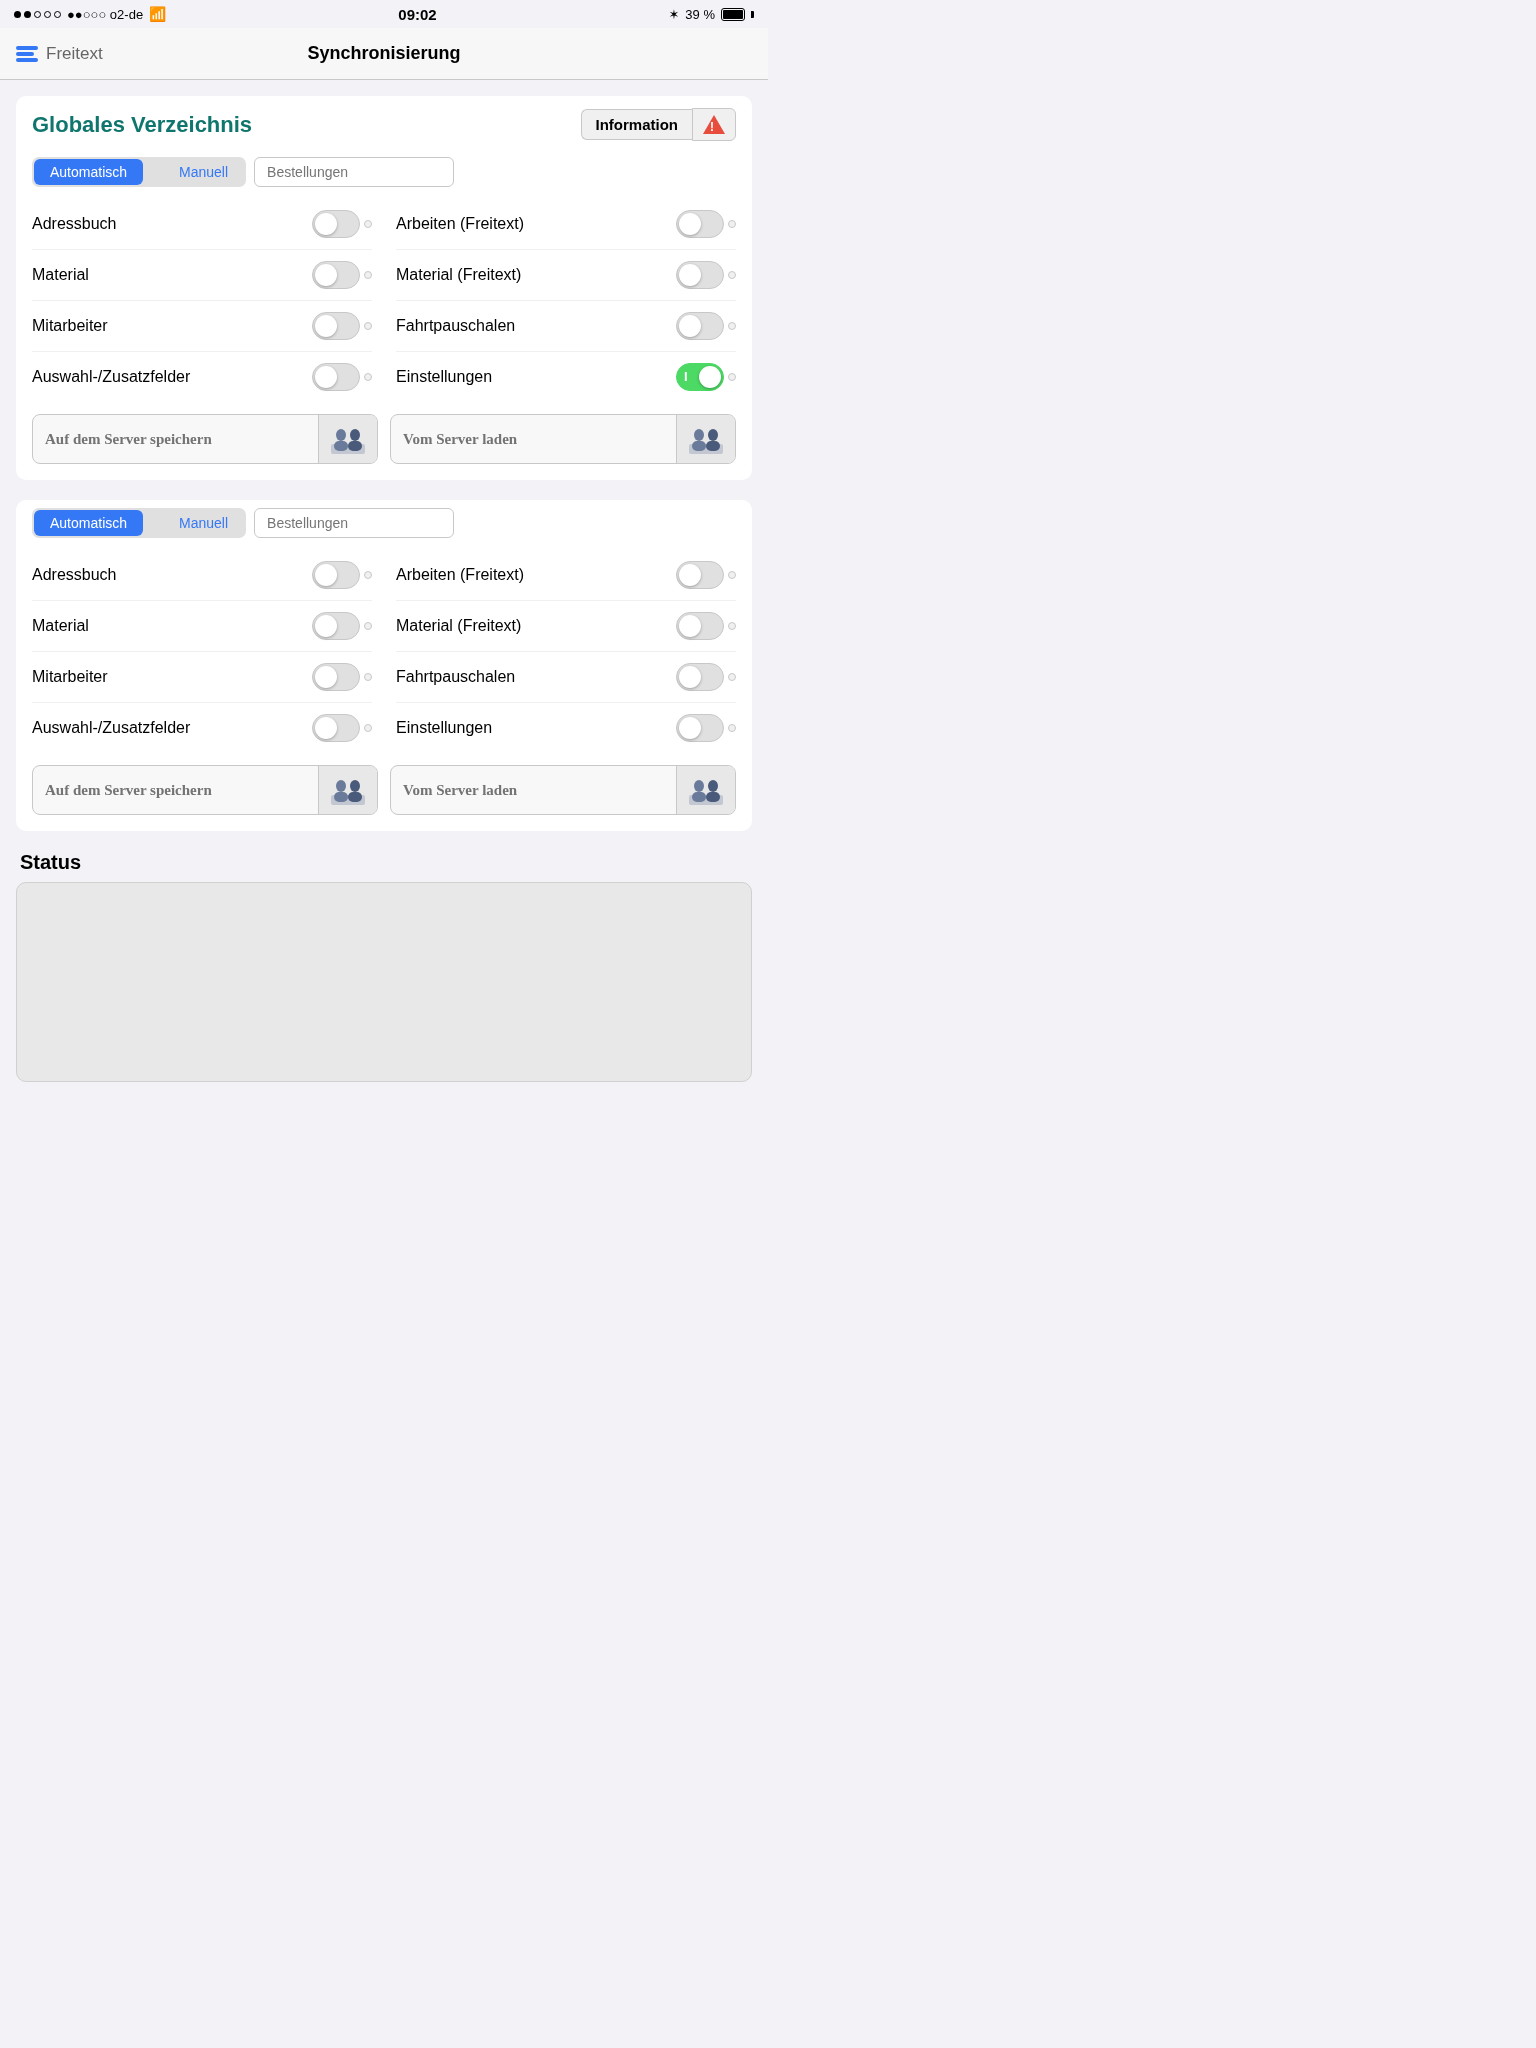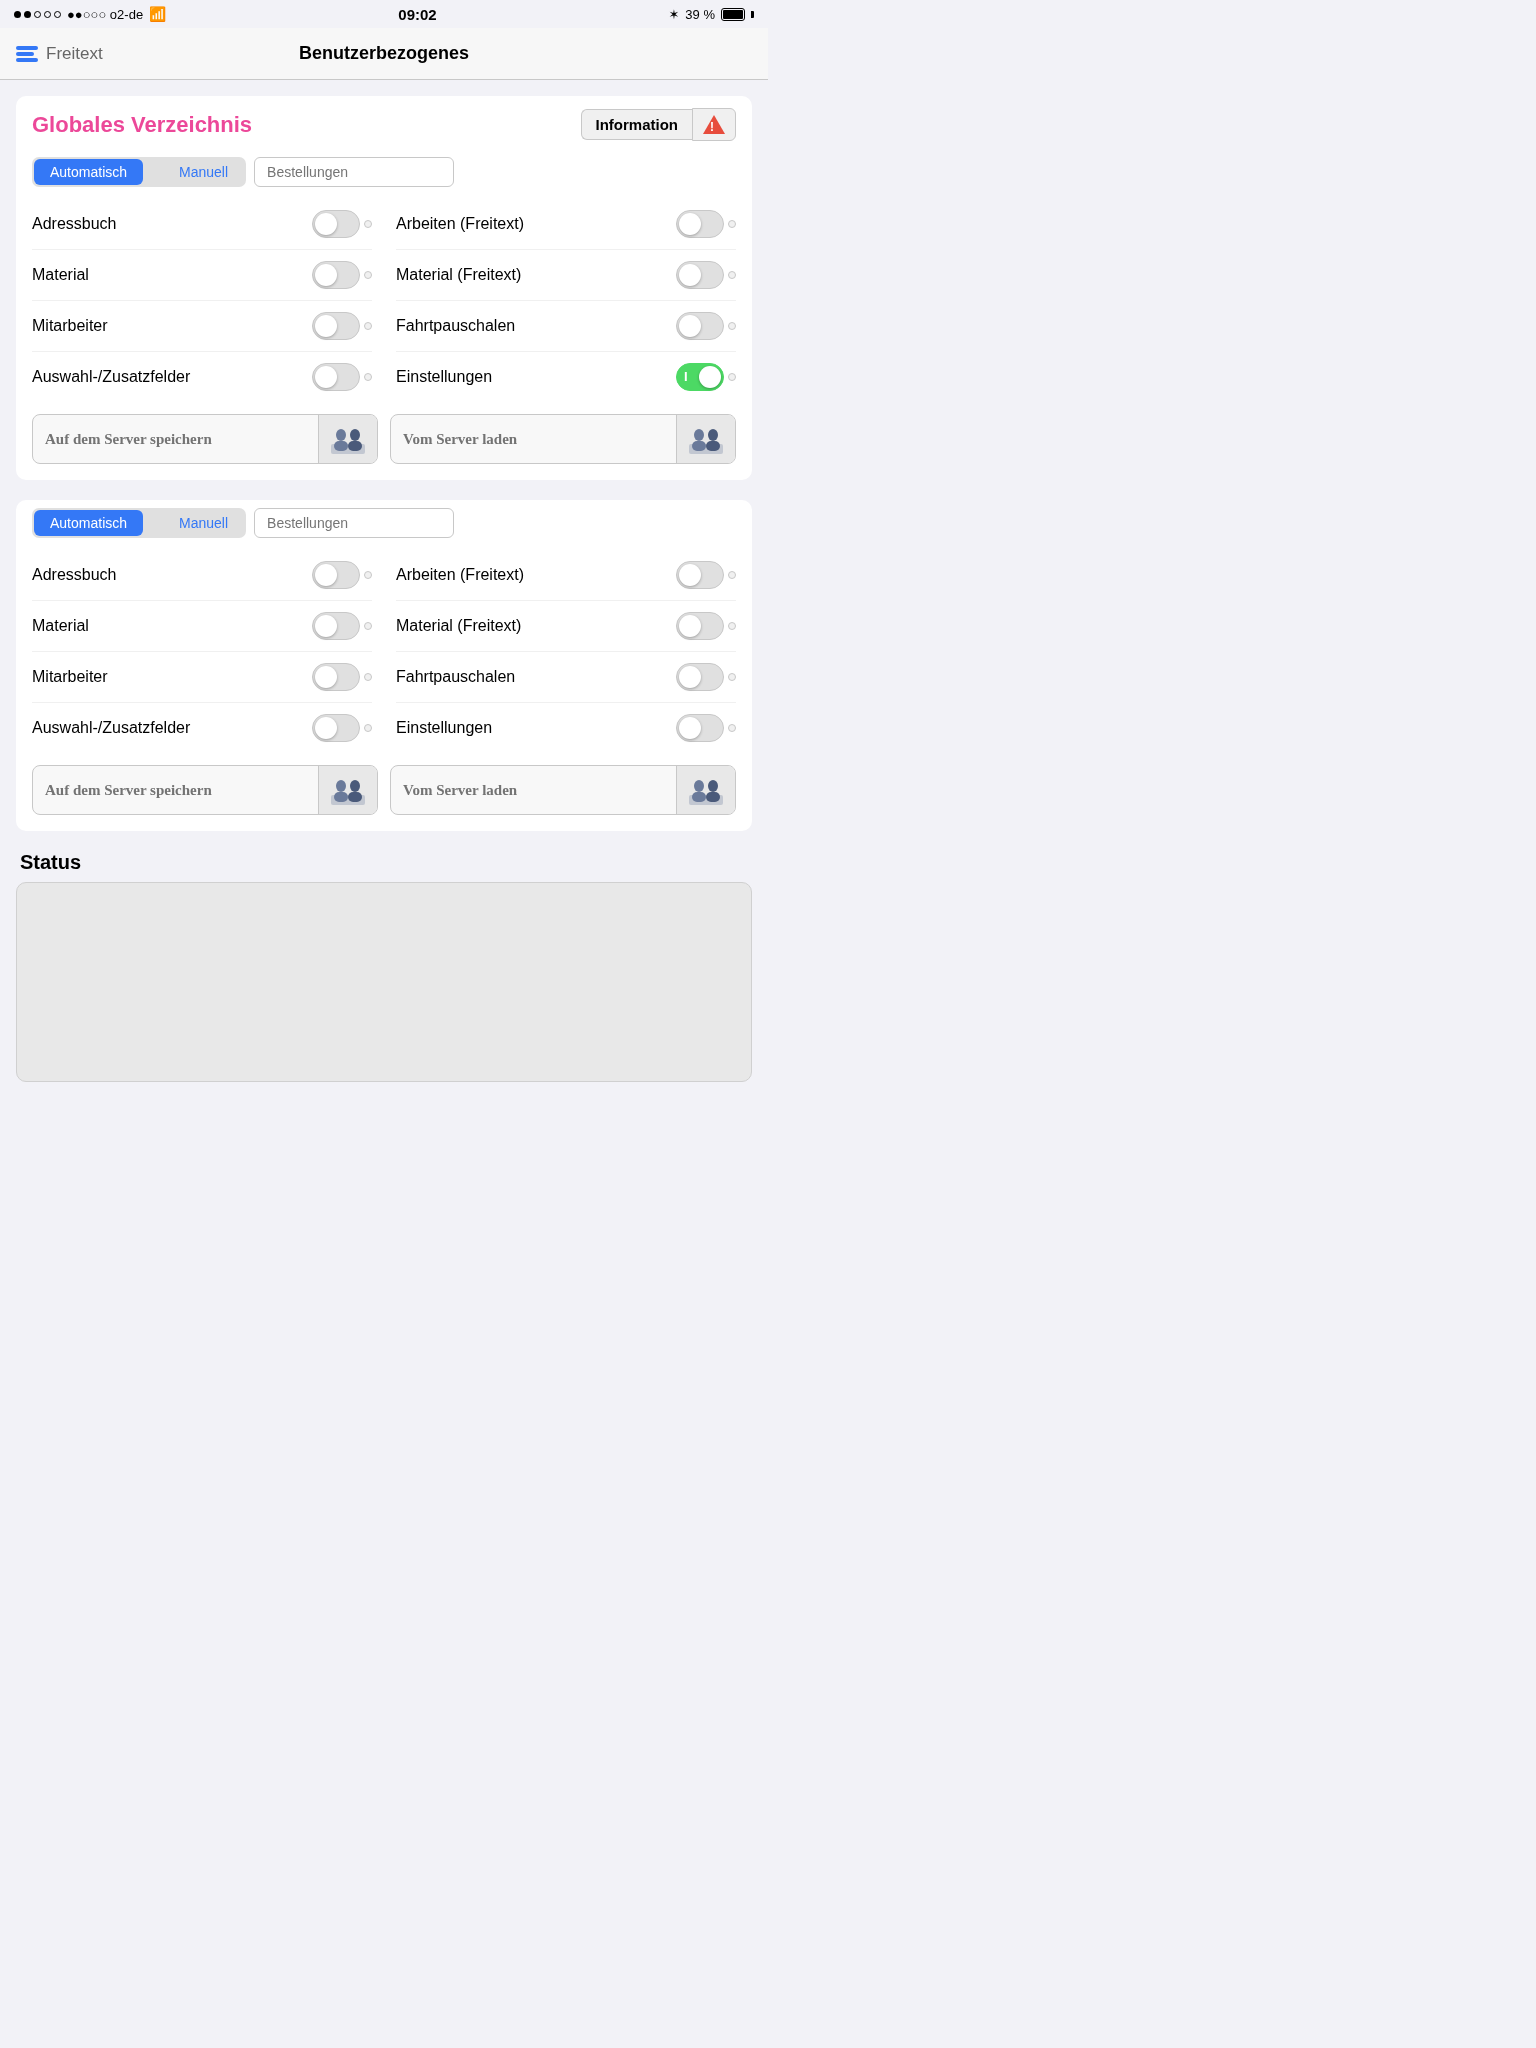--- a/index.html
+++ b/index.html
@@ -75,21 +75,21 @@
 
     .section-header {
       display: flex;
       align-items: center;
       justify-content: space-between;
       padding: 12px 16px 8px 16px;
     }
     .section-title {
       font-size: 22px;
       font-weight: bold;
-      color: #ec4899;
+      color: #0f766e;
     }
     .section-header-right {
       display: flex;
       align-items: center;
       gap: 0;
     }
     .info-button {
       background: #f0f0f0;
       border: 1px solid #c8c8c8;
       border-right: none;
@@ -366,21 +366,21 @@
 
 <div class="nav-bar">
   <div class="nav-cancel">
     <div class="logo-icon">
       <span></span>
         <span></span>
         <span></span>
     </div>
     <span style="color:#666;font-size:17px;">Freitext</span>
   </div>
-  <div class="nav-title">Benutzerbezogenes</div>
+  <div class="nav-title">Synchronisierung</div>
 </div>
 
 <div class="main-content">
 
   <div style="background:#fff;border-radius:10px;margin-bottom:20px;">
 
     <div class="section-header">
       <div class="section-title">Globales Verzeichnis</div>
       <div class="section-header-right">
         <button class="info-button">Information</button>

